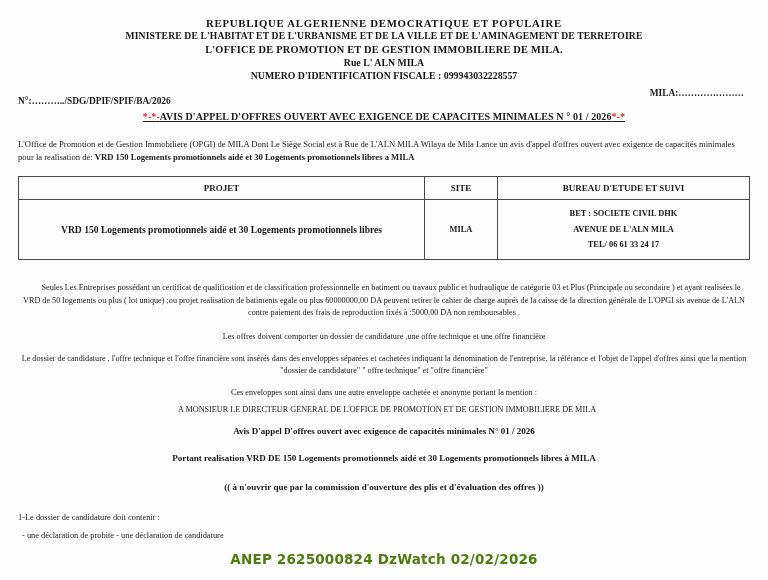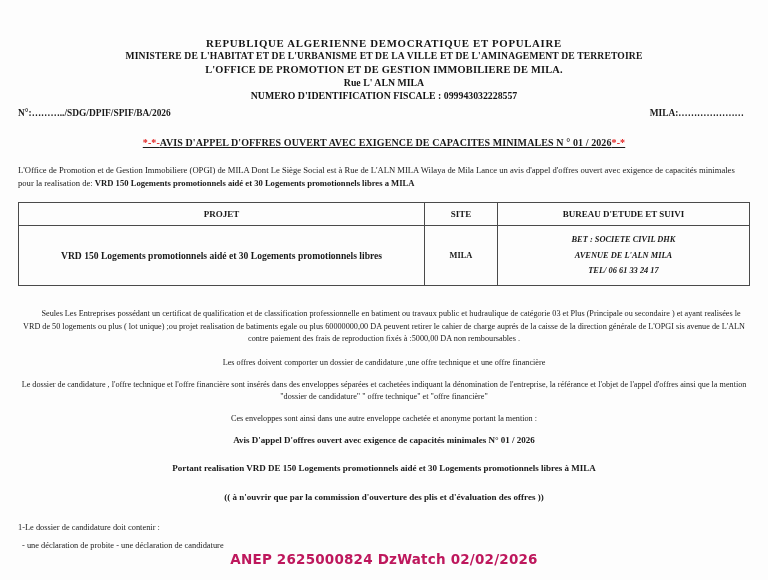--- a/index.html
+++ b/index.html
@@ -19,21 +19,21 @@
     position: relative;
     width: 768px;
     height: 580px;
     background: #fdfdfd;
     box-sizing: border-box;
   }
 
   
   .header-block {
     text-align: center;
-    padding-top: 36px;
+    padding-top: 16px;
     line-height: 1.32;
   }
   .hdr-line {
     font-weight: bold;
     color: #141414;
   }
   .hdr-1 { font-size: 10.8px; letter-spacing: 0.7px; }
   .hdr-2 { font-size: 9.6px; letter-spacing: 0.15px; }
   .hdr-3 { font-size: 10.4px; letter-spacing: 0.2px; }
   .hdr-4 { font-size: 9.8px; }
@@ -43,34 +43,34 @@
   .ref-row {
     position: relative;
     margin-top: 6px;
     height: 14px;
     font-size: 9.4px;
     font-weight: bold;
   }
   .ref-left {
     position: absolute;
     left: 18px;
-    top: 0;
+    top: 8px;
     white-space: nowrap;
   }
   .ref-right {
     position: absolute;
     right: 24px;
     top: 0;
     white-space: nowrap;
   }
 
   
   .title-row {
     text-align: center;
-    margin-top: 10px;
+    margin-top: 4px;
   }
   .doc-title {
     display: inline-block;
     font-size: 10px;
     font-weight: bold;
     text-decoration: underline;
     letter-spacing: 0.1px;
     white-space: nowrap;
   }
   .ast { color: #e01b1b; }
@@ -116,21 +116,20 @@
   }
   .cell-site {
     font-size: 8.4px;
     font-weight: bold;
   }
   .cell-bet {
     font-size: 8.4px;
     font-weight: bold;
     line-height: 1.85;
     padding: 6px 4px !important;
-    font-style: italic;
   }
   .cell-bet div { white-space: nowrap; }
 
   
   .body-area {
     margin: 22px 18px 0 18px;
     font-size: 8.2px;
     line-height: 1.55;
   }
   .para {
@@ -166,21 +165,21 @@
     position: absolute;
     left: 0;
     right: 0;
     bottom: 12px;
     text-align: center;
   }
   .anep {
     font-family: "DejaVu Sans", "Liberation Sans", sans-serif;
     font-size: 13.5px;
     font-weight: bold;
-    color: #be185d;
+    color: #4d7c0f;
     letter-spacing: 0.2px;
   }
 </style>
 </head>
 <body>
 
 <div class="page">
 
   <div class="header-block">
     <div class="hdr-line hdr-1">REPUBLIQUE  ALGERIENNE  DEMOCRATIQUE  ET  POPULAIRE</div>
@@ -227,20 +226,21 @@
   <div class="body-area">
 
     <p class="para indent">Seules Les Entreprises possédant un certificat de qualification et de classification professionnelle en batiment ou travaux public et hudraulique de catégorie 03 et Plus (Principale ou secondaire ) et ayant realisées le VRD de 50 logements ou plus ( lot unique) ;ou projet realisation de batiments egale ou plus 60000000,00 DA peuvent retirer le cahier de charge auprés de la caisse de la direction générale de L'OPGI sis avenue de L'ALN   contre paiement des frais  de reproduction fixés à :5000,00  DA  non remboursables .</p>
 
     <p class="para tight">Les offres doivent comporter un dossier de candidature ,une offre technique et une offre financière</p>
 
     <p class="para tight">Le dossier de candidature , l'offre technique et l'offre financière sont insérés dans des enveloppes séparées et cachetées indiquant la  dénomination de l'entreprise, la référance et l'objet de l'appel d'offres ainsi que la mention "dossier de candidature" " offre technique" et "offre financière"</p>
 
     <p class="para nospace">Ces enveloppes sont ainsi dans une autre enveloppe cachetée et anonyme portant la mention :</p>
 
+    <p class="para nospace pad-left">A MONSIEUR LE DIRECTEUR GENERAL DE L'OFFICE DE PROMOTION ET DE GESTION IMMOBILIERE DE MILA</p>
 
     <div class="centered-bold">Avis  D'appel D'offres ouvert avec exigence de capacités minimales N° 01 / 2026</div>
 
     <div class="centered-bold sp2">Portant realisation VRD DE 150 Logements promotionnels aidé et 30  Logements promotionnels libres à MILA</div>
 
     <div class="centered-bold sp3">((   à n'ouvrir que par la commission d'ouverture des plis et d'évaluation des offres   ))</div>
 
     <div class="list-head">1-Le dossier de candidature doit contenir :</div>
     <div class="list-item"> -  une déclaration de probite  - une déclaration de candidature</div>
   </div>

